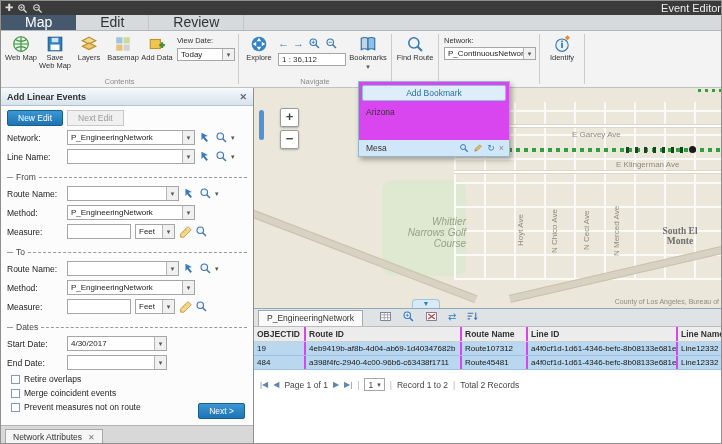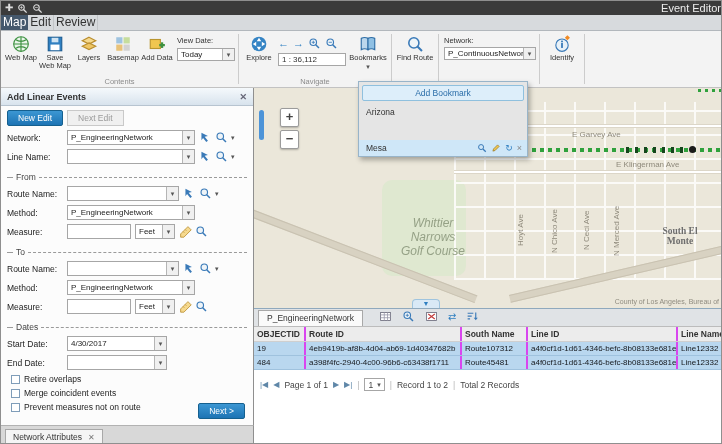--- a/index.html
+++ b/index.html
@@ -8,21 +8,21 @@
 
   
   .titlebar { position:absolute; left:0; top:0; width:100%; height:14px; background:#3b3b3b; color:#eee; }
   .tb-title { position:absolute; left:0; right:0; top:0; text-align:right; font-size:11px; line-height:14px; }
   .tb-icons { position:absolute; left:4px; top:1px; display:flex; gap:4px; align-items:center; z-index:2; }
   .tb-icons svg { width:11px; height:11px; display:block; }
   .tb-plus { color:#ddd; font-size:10px; line-height:12px; }
 
   
   .tabsrow { position:absolute; left:0; top:14px; width:100%; height:16px; background:#d7dadd; border-bottom:1px solid #b2b7bc; display:flex; }
-  .rtab { padding:0 2px; font-size:12px; line-height:15px; color:#333; border-right:1px solid #c2c5c8; cursor:default; }
+  .rtab { padding:0 24px; font-size:14px; line-height:15px; color:#333; border-right:1px solid #c2c5c8; cursor:default; }
   .rtab.active { background:#45586c; color:#fff; border-right:none; }
 
   
   .ribbon { position:absolute; left:0; top:30px; width:100%; height:57px; background:#f3f3f3; border-bottom:1px solid #c2c2c2; display:flex; }
   .rgroup { position:relative; display:flex; align-items:flex-start; padding:2px 3px 11px 3px; height:100%; }
   .rsep { width:1px; background:#cccccc; height:50px; margin-top:3px; }
   .glabel { position:absolute; bottom:1px; left:0; right:0; text-align:center; font-size:7.5px; color:#8c8c8c; }
   .ribtn { width:34px; display:flex; flex-direction:column; align-items:center; gap:1px; padding-top:2px; font-size:7.5px; color:#333; text-align:center; line-height:1.1; cursor:default; }
   .ribtn svg { width:18px; height:18px; display:block; }
   .smallicon { width:13px; height:13px; display:block; }
@@ -68,21 +68,21 @@
   .route2 { position:absolute; left:372px; top:59px; width:62px; height:6px;
             background:repeating-linear-gradient(90deg,#16461d 0 3px,rgba(0,0,0,0) 3px 9px); }
   .routetr { position:absolute; left:444px; top:1px; width:25px; height:3px;
              background:repeating-linear-gradient(90deg,#2fa13c 0 3px,rgba(0,0,0,0) 3px 7px); }
   .enddot { position:absolute; left:435px; top:58px; width:7px; height:7px; background:#1b1b1b; border-radius:50%; }
   .bluebar { position:absolute; left:5px; top:22px; width:5px; height:30px; background:#4d94d8; border-radius:3px; }
   .zoomui { position:absolute; left:26px; top:20px; }
   .zbtn { width:19px; height:19px; background:#fff; border:1px solid #9b9b9b; border-radius:2px; font-size:13px; line-height:16px; text-align:center; color:#444; box-shadow:0 1px 2px rgba(0,0,0,.25); margin-bottom:3px; font-weight:bold; cursor:default; }
   .mlab { position:absolute; color:#8f8a7c; font-size:8px; white-space:nowrap; }
   .vlab { transform:rotate(-90deg); transform-origin:0 0; }
-  .golflab { width:66px; white-space:normal; text-align:center; font-size:12px; font-style:italic; color:#95a186; }
+  .golflab { width:66px; white-space:normal; text-align:right; font-size:10px; font-style:italic; color:#95a186; }
   .citylab { width:56px; white-space:normal; text-align:center; font-size:9.5px; font-weight:bold; color:#6d6d6d; font-family:"Liberation Serif", serif; }
   .attr { font-size:7px; color:#908c80; }
   .collapse { position:absolute; left:158px; bottom:0; width:28px; height:9px; background:#d9e9f6; border:1px solid #9fc4de; border-bottom:none; border-radius:4px 4px 0 0; text-align:center; font-size:7px; line-height:8px; color:#2f7fc1; cursor:default; }
 
   
   .tpanel { position:absolute; left:253px; top:307px; width:469px; height:137px; background:#fff; border-top:1px solid #8fa9bd; }
   .ttabs { height:18px; background:#e0e3e6; border-bottom:1px solid #bcbcbc; display:flex; align-items:flex-end; }
   .ttab { background:#fafafa; border:1px solid #a8a8a8; border-bottom:none; padding:2px 8px 3px; font-size:8.5px; color:#333; margin-left:4px; cursor:default; }
   .ticons { display:flex; gap:10px; margin:0 0 3px 16px; align-items:center; }
   .ticons svg { width:13px; height:13px; display:block; }
@@ -95,21 +95,21 @@
   .pbtn { color:#5f87a8; font-size:8px; cursor:default; }
   .pdiv { color:#b5b5b5; }
   .psel { border:1px solid #a6a6a6; background:#fff; height:13px; line-height:12px; padding:0 3px; display:flex; gap:4px; align-items:center; cursor:default; }
 
   
   .bbar { position:absolute; left:0; top:424px; width:253px; height:20px; background:#d8d8d8; border-top:1px solid #b2b2b2; border-right:1px solid #8f8f8f; display:flex; align-items:flex-end; }
   .btab { background:#f5f5f5; border:1px solid #a8a8a8; border-bottom:none; margin-left:4px; padding:2px 7px 3px; font-size:8.5px; color:#333; display:flex; gap:6px; align-items:center; cursor:default; }
   .btab .x { color:#777; font-size:8px; }
 
   
-  .popup { position:absolute; left:357px; top:80px; width:170px; background:#e5e5e5; border:1px solid #98b4c9; box-shadow:2px 3px 5px rgba(0,0,0,.3); z-index:60; }
+  .popup { position:absolute; left:357px; top:80px; width:152px; background:#d946ef; border:1px solid #98b4c9; box-shadow:2px 3px 5px rgba(0,0,0,.3); z-index:60; }
   .addbm { margin:3px; height:16px; background:#ddeefa; border:1px solid #8fc0de; color:#2a6da8; text-align:center; line-height:14px; border-radius:2px; font-size:8.5px; cursor:default; }
   .bmrow { height:16px; padding-left:7px; font-size:8.5px; color:#333; display:flex; align-items:center; cursor:default; }
   .bmrow.selrow { background:#cfe7f8;margin-top:20px; }
   .bmicons { margin-left:auto; display:flex; gap:4px; align-items:center; padding-right:5px; }
   .bmicons svg { width:10px; height:10px; display:block; }
   .bm-ref { color:#2f7fc1; font-size:9px; line-height:9px; }
   .bm-x { color:#888; font-size:9px; line-height:9px; }
 </style>
 </head>
 <body>
@@ -495,21 +495,21 @@
             <path d="M2 4h7M2 7.5h5M2 11h3" stroke="#3a7ab8" stroke-width="1.4"></path>
             <path d="M12 3v8" stroke="#3a7ab8" stroke-width="1.4"></path>
             <path d="M9.5 9.5l2.5 3 2.5-3z" fill="#3a7ab8"></path>
           </svg>
       </div>
     </div>
 
     <div class="thead">
       <div class="c0">OBJECTID</div>
       <div class="c1">Route ID</div>
-      <div class="c2">South Name</div>
+      <div class="c2">Route Name</div>
       <div class="c3">Line ID</div>
       <div class="c4">Line Name</div>
     </div>
     <div class="trow">
       <div class="c0">19</div>
       <div class="c1">4eb9419b-af8b-4d04-ab69-1d40347682b</div>
       <div class="c2">Route107312</div>
       <div class="c3">a4f0cf1d-1d61-4346-befc-8b08133e681e</div>
       <div class="c4">Line12332</div>
     </div>

